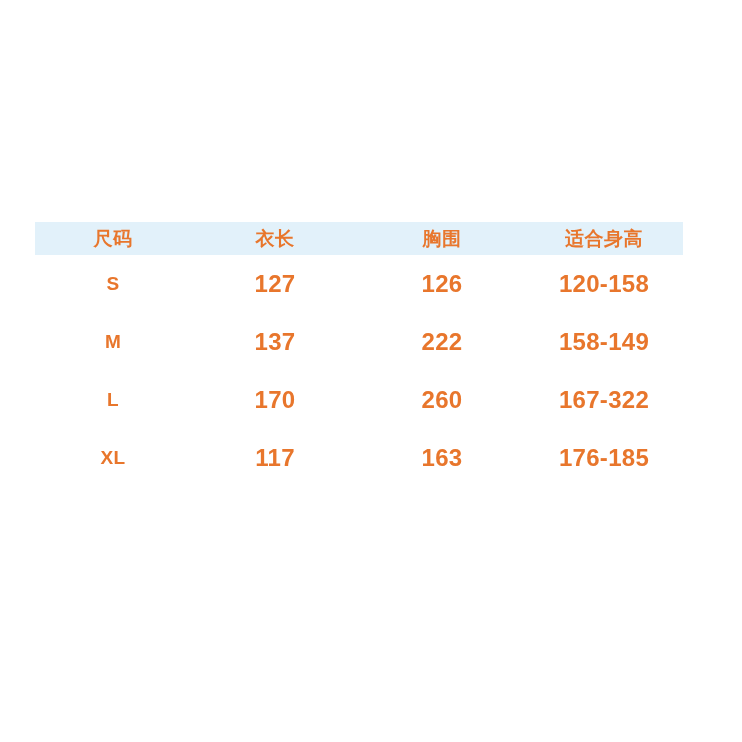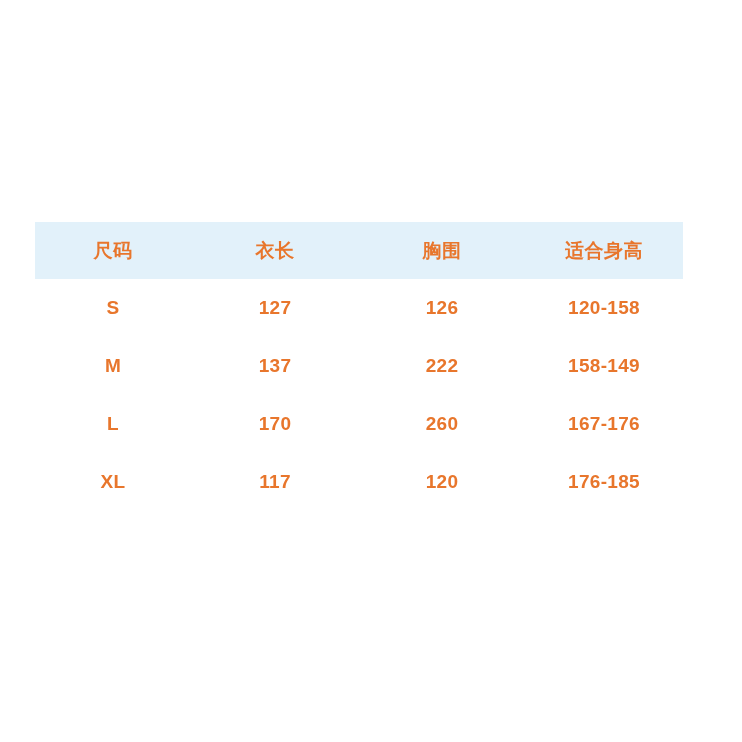--- a/index.html
+++ b/index.html
@@ -32,42 +32,42 @@
   table.size-table col.c2 { width: 168px; }
   table.size-table col.c3 { width: 166px; }
   table.size-table col.c4 { width: 158px; }
 
   thead tr.header-row {
     background: #e2f1fa;
   }
 
   thead th {
     height: 33px;
-    padding: 12px;
+    padding: 0;
     margin: 0;
     text-align: center;
     vertical-align: middle;
     font-size: 19px;
     font-weight: bold;
     color: #e8762c;
     letter-spacing: 0.5px;
     line-height: 33px;
   }
 
   tbody tr.data-row {
     background: #ffffff;
   }
 
   tbody td {
     height: 58px;
     padding: 0;
     margin: 0;
     text-align: center;
     vertical-align: middle;
-    font-size: 19px;
+    font-size: 24px;
     font-weight: bold;
     color: #e8762c;
     letter-spacing: 0.3px;
   }
 
   tbody td.size-cell {
     font-size: 19px;
   }
 </style>
 </head>
@@ -99,23 +99,23 @@
       <tr class="data-row">
         <td class="size-cell">M</td>
         <td>137</td>
         <td>222</td>
         <td>158-149</td>
       </tr>
       <tr class="data-row">
         <td class="size-cell">L</td>
         <td>170</td>
         <td>260</td>
-        <td>167-176</td>
+        <td>167-322</td>
       </tr>
       <tr class="data-row">
         <td class="size-cell">XL</td>
         <td>117</td>
-        <td>120</td>
+        <td>163</td>
         <td>176-185</td>
       </tr>
     </tbody>
   </table>
 </div>
 
 </body></html>

